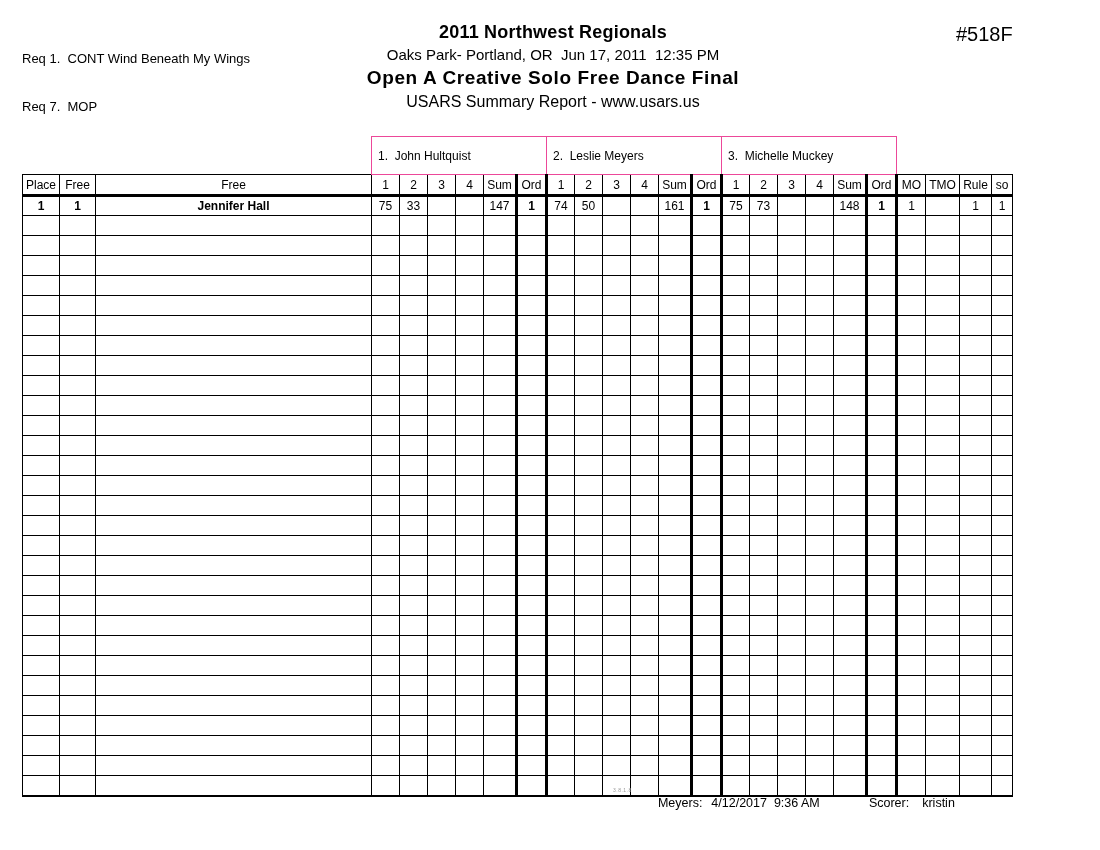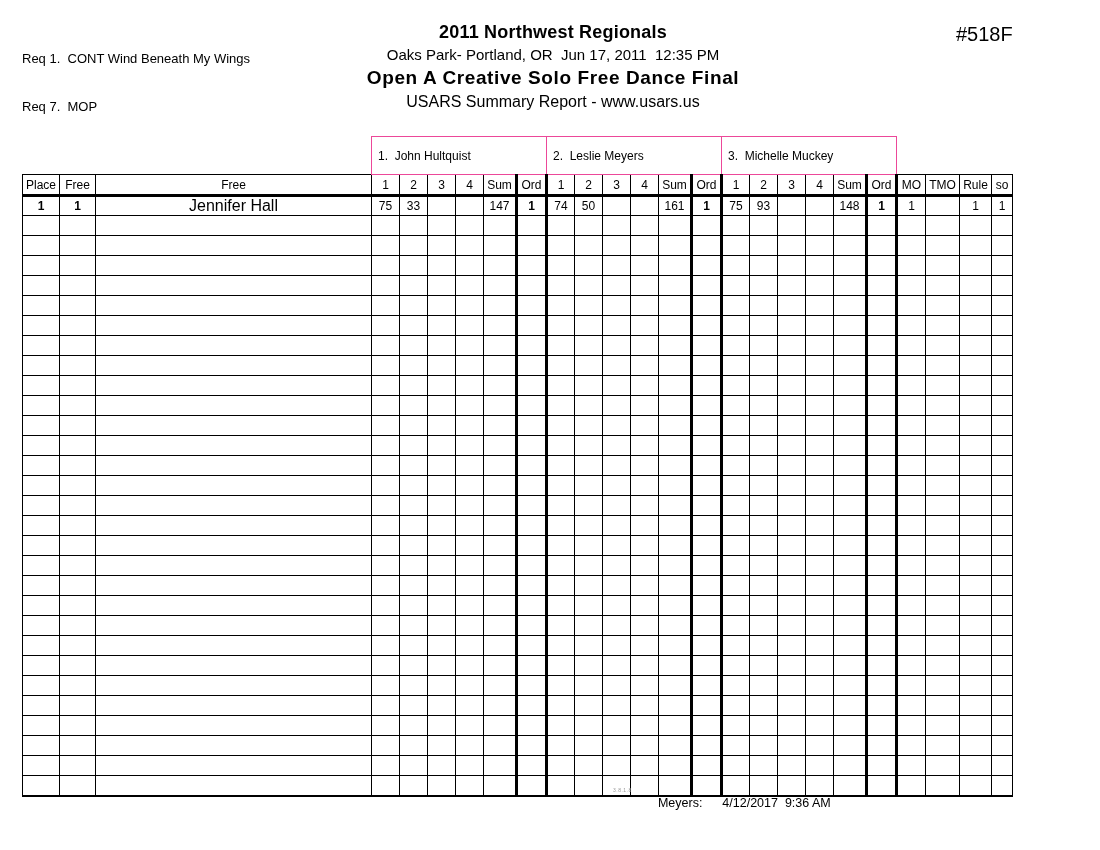--- a/index.html
+++ b/index.html
@@ -42,26 +42,26 @@
 
   .c-ord { border-left: 3px solid #000 !important; border-right: 3px solid #000 !important; }
   th.c-name, td.c-name { text-align: left; padding-left: 7px; }
   th.c-mo, th.c-tmo, th.c-rule, th.c-so { text-align: left; padding-left: 3px; }
   td.c-j   { text-align: left;  padding-left: 4px; }
   td.c-sum { text-align: right; padding-right: 3px; }
 
   tr.data-row-first td.c-place,
   tr.data-row-first td.c-cont,
   tr.data-row-first td.c-ord { font-weight: bold; }
-  tr.data-row-first td.c-name { font-weight: normal; font-size: 16px; }
+  tr.data-row-first td.c-name { font-weight: bold; font-size: 12px; }
 
   
   .footer-version { position: absolute; left: 613px; top: 787px; font-size: 5px; color: #999; letter-spacing: 0.5px; }
   .footer-printed { position: absolute; left: 644px; top: 782px; font-size: 12.5px; white-space: pre; }
-  .footer-printed .val { margin-left: 20px; }
+  .footer-printed .val { margin-left: 9px; }
   .footer-scorer  { position: absolute; left: 855px; top: 782px; font-size: 12.5px; white-space: pre; }
   .footer-scorer .val { margin-left: 13px; }
 </style>
 </head>
 <body>
 
 <div class="page">
 
   <div class="req-block">
     <div>Req 1.  CONT Wind Beneath My Wings</div>
@@ -159,21 +159,21 @@
         <td class="c-ord">1</td>
 
         <td class="c-j">74</td>
         <td class="c-j">50</td>
         <td class="c-j"></td>
         <td class="c-j"></td>
         <td class="c-sum">161</td>
         <td class="c-ord">1</td>
 
         <td class="c-j">75</td>
-        <td class="c-j">93</td>
+        <td class="c-j">73</td>
         <td class="c-j"></td>
         <td class="c-j"></td>
         <td class="c-sum">148</td>
         <td class="c-ord">1</td>
 
         <td class="c-mo">1</td>
         <td class="c-tmo"></td>
         <td class="c-rule">1</td>
         <td class="c-so">1</td>
       </tr>
@@ -960,14 +960,17 @@
         <td class="c-rule"></td>
         <td class="c-so"></td>
       </tr>
       </tbody>
   </table>
 
   <div class="footer-version">3.8.1.8</div>
   <div class="footer-printed">
     <span>Meyers:</span><span class="val">4/12/2017  9:36 AM</span>
   </div>
+  <div class="footer-scorer">
+    <span>Scorer:</span><span class="val">kristin</span>
+  </div>
 
 </div>
 
 </body></html>

